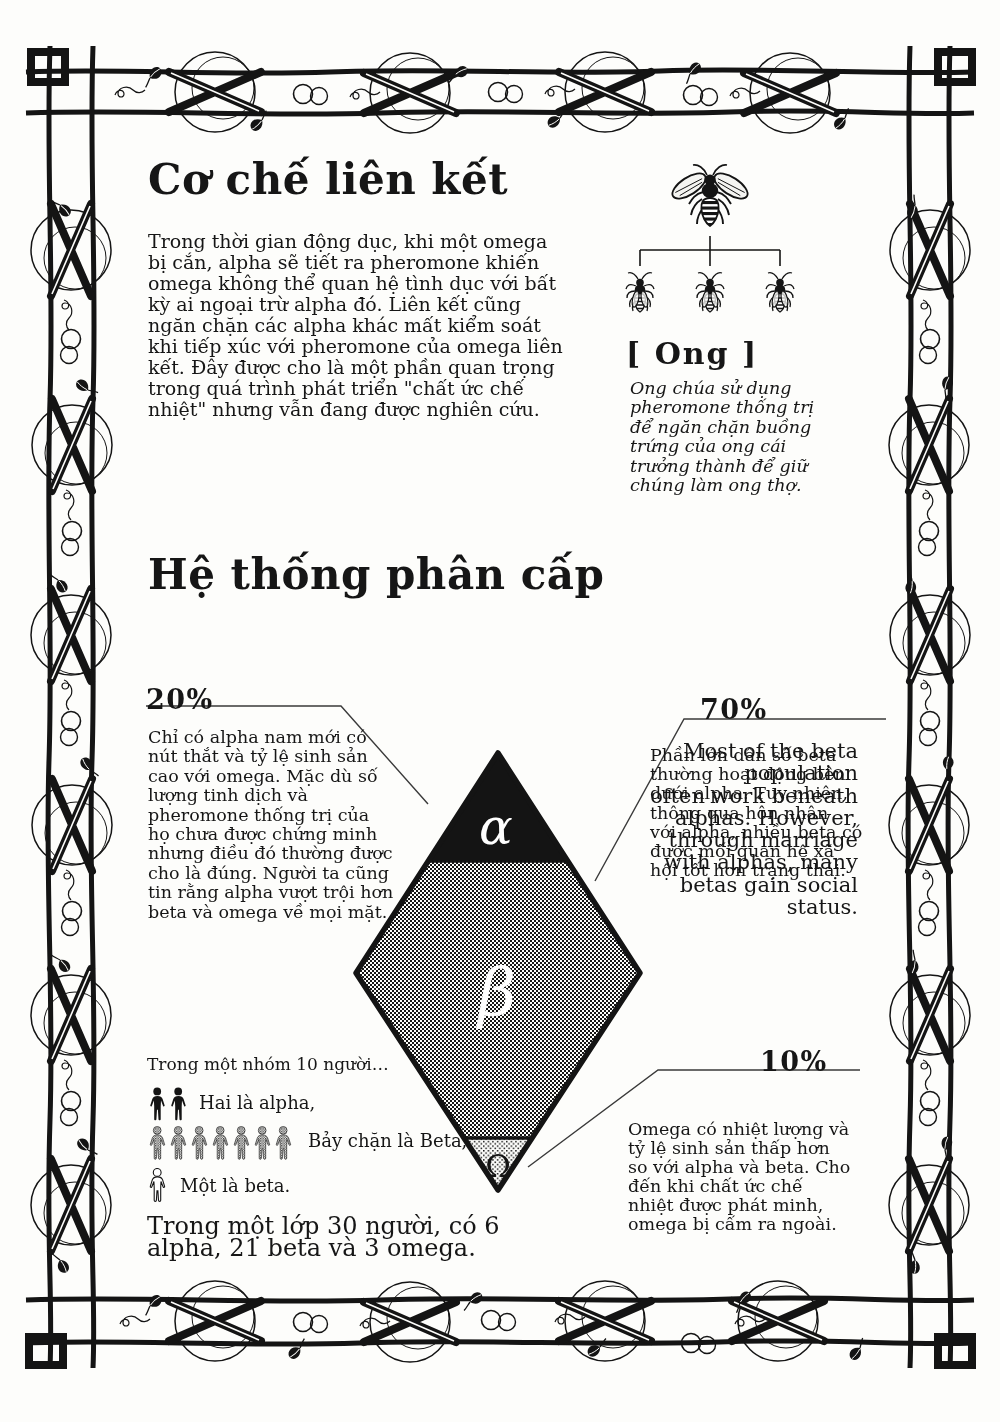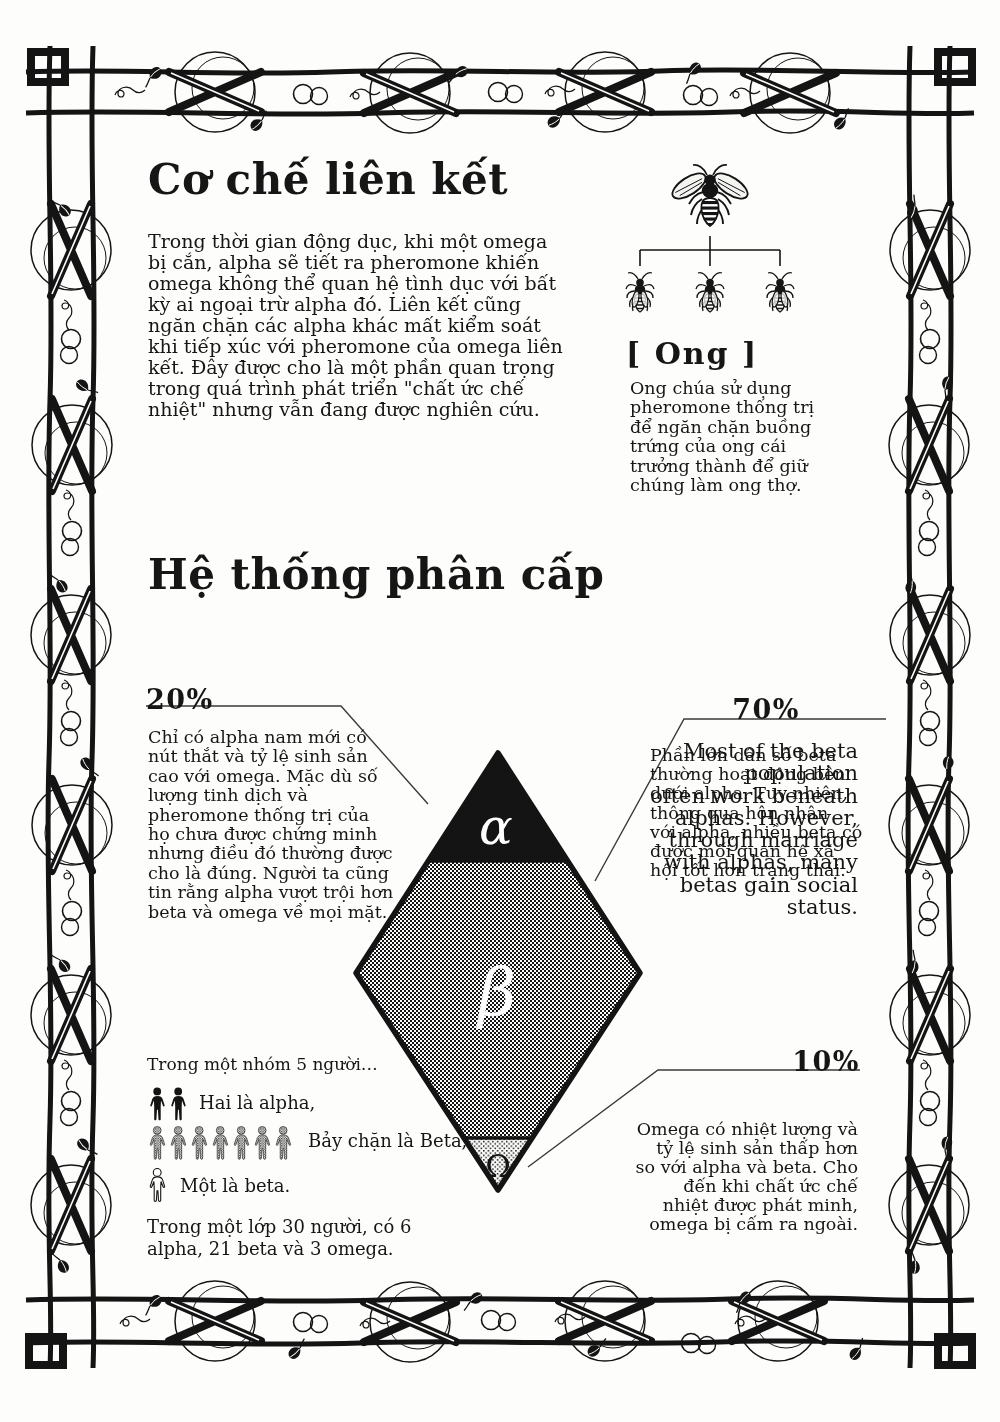--- a/index.html
+++ b/index.html
@@ -6,25 +6,25 @@
   .page{
     position:relative;width:1000px;height:1422px;margin:0 auto;
     background:#fdfdfb;overflow:hidden;
     font-family:"DejaVu Serif","Liberation Serif",serif;color:#161616;
   }
   .abs{position:absolute;}
   .preline{white-space:pre-line;}
   .h1{font-size:42px;font-weight:bold;letter-spacing:.5px;line-height:1.05;}
   .body-main{font-size:19px;line-height:21px;width:432px;}
   .ong-label{font-size:30px;font-weight:bold;letter-spacing:2px;}
-  .body-small{font-size:17.5px;line-height:19.4px;}
+  .body-small{font-size:17.5px;line-height:19.4px;font-style:italic;}
   .pct{font-size:27px;font-weight:600;letter-spacing:1.5px;margin-top:18px;}
   .note{font-size:17.5px;line-height:19.4px;}
   .note-en{font-size:21px;line-height:22.3px;text-align:right;}
-  .ta-r{text-align:right;}
+  .ta-r{text-align:left;}
   .ta-c{text-align:left;}
   .z1{z-index:1}.z2{z-index:2}.z3{z-index:3}
   svg .ink{stroke:#141414;fill:none;}
   svg text{font-family:"DejaVu Serif","Liberation Serif",serif;}
   .p-alpha{fill:#141414;}
   .p-beta{fill:url(#hatchP);stroke:#141414;stroke-width:.6;}
   .p-omega{fill:#ffffff;stroke:#141414;stroke-width:1.1;}
 </style>
 </head>
 <body>
@@ -319,20 +319,20 @@
 hội tốt hơn trạng thái.</div>
 
   <div class="abs z2 pct ta-r" style="left:760px;top:1028px;width:100px">10%</div>
   <div class="abs z2 note ta-r preline" style="left:628px;top:1120px;width:230px;line-height:19px">Omega có nhiệt lượng và
 tỷ lệ sinh sản thấp hơn
 so với alpha và beta. Cho
 đến khi chất ức chế
 nhiệt được phát minh,
 omega bị cấm ra ngoài.</div>
 
-  <div class="abs z2" style="left:147px;top:1054px;font-size:17px">Trong một nhóm 5 người…</div>
+  <div class="abs z2" style="left:147px;top:1054px;font-size:17px">Trong một nhóm 10 người…</div>
   <div class="abs z2" style="left:199px;top:1092px;font-size:18px">Hai là alpha,</div>
   <div class="abs z2" style="left:308px;top:1130px;font-size:18px">Bảy chặn là Beta,</div>
   <div class="abs z2" style="left:180px;top:1175px;font-size:18px">Một là beta.</div>
-  <div class="abs z2 preline" style="left:147px;top:1216px;font-size:18px;line-height:21.5px">Trong một lớp 30 người, có 6
+  <div class="abs z2 preline" style="left:147px;top:1216px;font-size:24px;line-height:21.5px">Trong một lớp 30 người, có 6
 alpha, 21 beta và 3 omega.</div>
 
 </div>
 
 </body></html>

